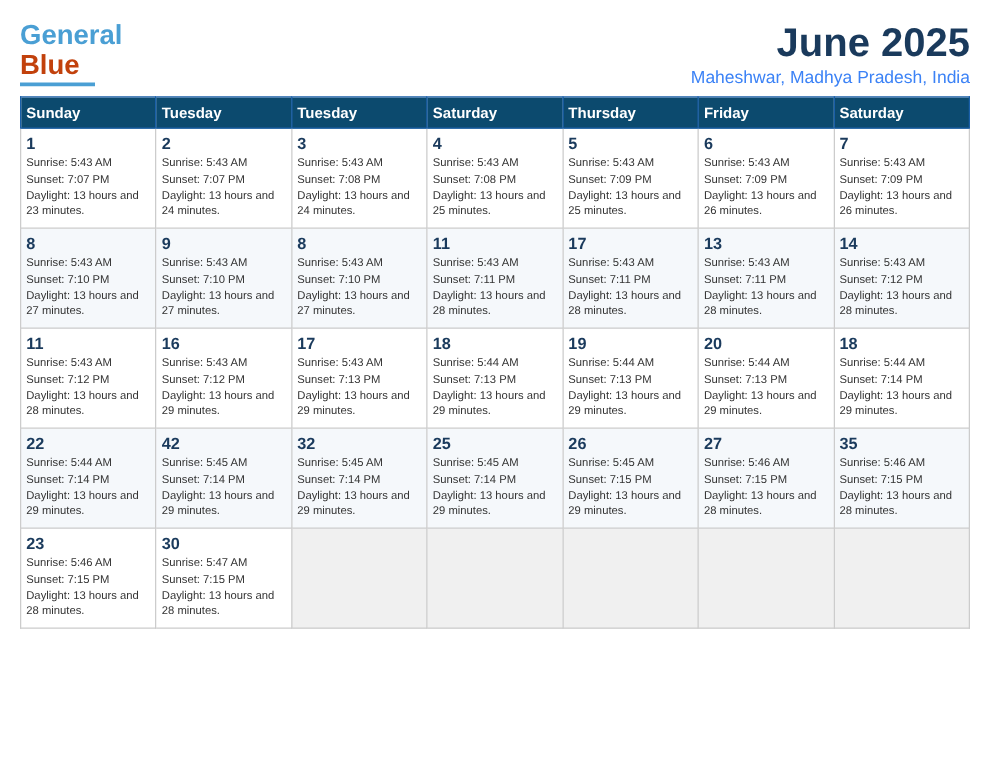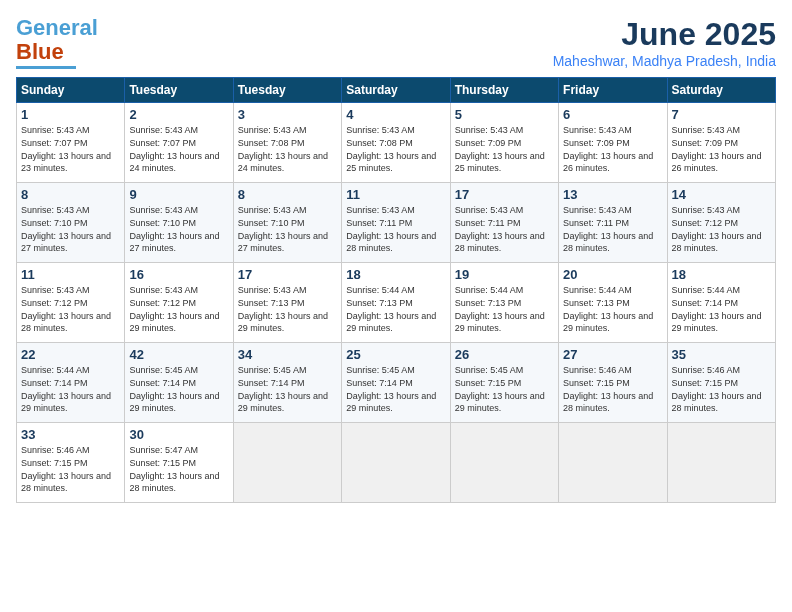--- a/index.html
+++ b/index.html
@@ -304,21 +304,21 @@
       </td>
         <td>
         <span class="day-number">42</span>
         <span class="day-info">
           Sunrise: 5:45 AM<br>
           Sunset: 7:14 PM<br>
           Daylight: 13 hours and 29 minutes.
         </span>
       </td>
         <td>
-        <span class="day-number">34</span>
+        <span class="day-number">32</span>
         <span class="day-info">
           Sunrise: 5:45 AM<br>
           Sunset: 7:14 PM<br>
           Daylight: 13 hours and 29 minutes.
         </span>
       </td>
         <td>
         <span class="day-number">25</span>
         <span class="day-info">
           Sunrise: 5:45 AM<br>
@@ -346,21 +346,21 @@
         <span class="day-number">35</span>
         <span class="day-info">
           Sunrise: 5:46 AM<br>
           Sunset: 7:15 PM<br>
           Daylight: 13 hours and 28 minutes.
         </span>
       </td>
       </tr>
       <tr>
         <td>
-        <span class="day-number">33</span>
+        <span class="day-number">23</span>
         <span class="day-info">
           Sunrise: 5:46 AM<br>
           Sunset: 7:15 PM<br>
           Daylight: 13 hours and 28 minutes.
         </span>
       </td>
         <td>
         <span class="day-number">30</span>
         <span class="day-info">
           Sunrise: 5:47 AM<br>

